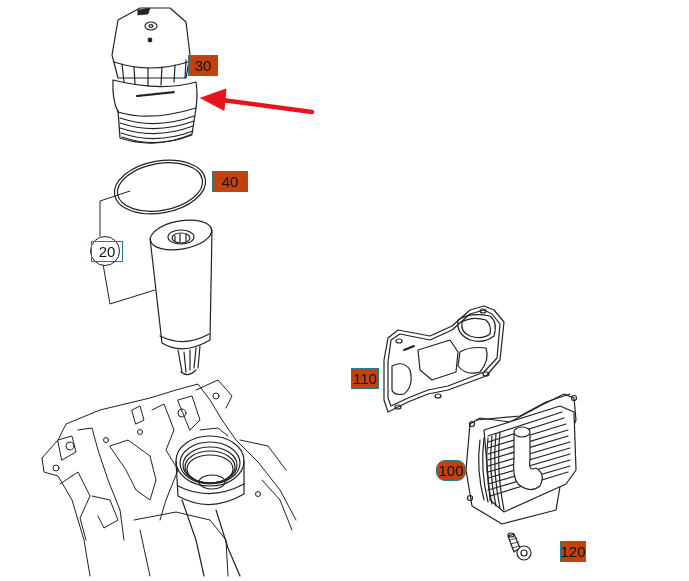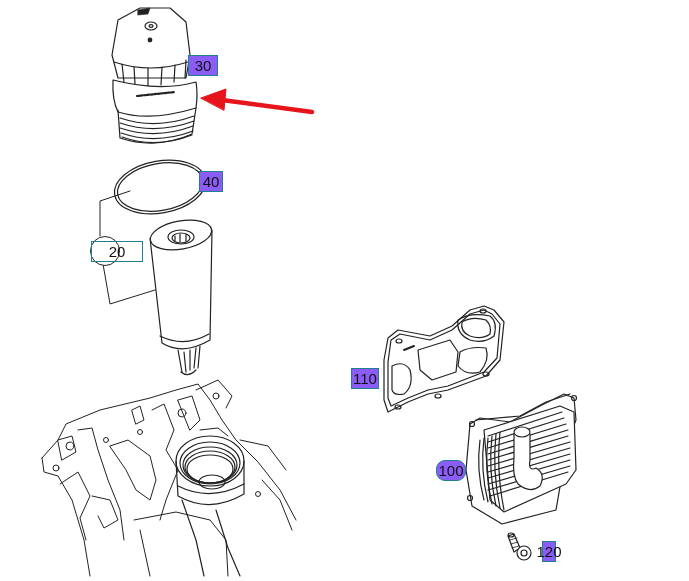--- a/index.html
+++ b/index.html
@@ -1,18 +1,18 @@
 <!DOCTYPE html>
 <html><head>
 <meta charset="utf-8">
 <style>
   html, body { margin: 0; padding: 0; background: #ffffff; }
   #canvas { position: relative; width: 689px; height: 581px; background: #ffffff; overflow: hidden; font-family: "Liberation Sans", sans-serif; }
   svg.drawing { position: absolute; left: 0; top: 0; }
-  .callout { position: absolute; box-sizing: border-box; border: 1.5px solid #1f7f8f; background: #8b5cf6; color: #111; font-size: 15px; line-height: 18px; padding: 0 2px; height: 21px; display: flex; align-items: center; justify-content: center; }
+  .callout { position: absolute; box-sizing: border-box; border: 1.5px solid #1f7f8f; background: #c2410c; color: #111; font-size: 15px; line-height: 18px; padding: 0 2px; height: 21px; display: flex; align-items: center; justify-content: center; }
 </style>
 </head>
 <body>
 
 <div id="canvas">
   <svg class="drawing" width="689" height="581" viewBox="0 0 689 581" fill="none" stroke="#222" stroke-width="1.2" stroke-linejoin="round" stroke-linecap="round">
 
     <g>
       <path d="M118 20 L140 8 L170 8 L186 22 L190 55 L186 78 L118 78 L112 55 Z" fill="#fff"></path>
       <ellipse cx="151" cy="26" rx="6" ry="4"></ellipse>
@@ -144,19 +144,19 @@
     <g>
       <path d="M508 536 L514 534 L520 548 L514 552 Z"></path>
       <ellipse cx="511" cy="535" rx="3" ry="2"></ellipse>
       <circle cx="524" cy="553" r="7" fill="#fff"></circle>
       <circle cx="524" cy="553" r="3"></circle>
       <path d="M510 540 L517 538 M511 544 L518 542 M512 548 L519 546" stroke-width="0.8"></path>
     </g>
   </svg>
 
   <div class="callout" style="left:188px;top:55px;width:30px;">30</div>
-  <div class="callout" style="left:199px;top:171px;width:24px;">40</div>
+  <div class="callout" style="left:212px;top:171px;width:36px;">40</div>
   <div style="position:absolute;left:90px;top:236px;width:30px;height:30px;border:1px solid #222;border-radius:50%;box-sizing:border-box;background:#fff;"></div>
-  <div class="callout" style="left:91px;top:241px;width:52px;background:transparent;">20</div>
+  <div class="callout" style="left:91px;top:241px;width:32px;background:transparent;">20</div>
   <div class="callout" style="left:351px;top:368px;width:28px;">110</div>
   <div class="callout" style="left:436px;top:460px;width:30px;border-radius:9px;">100</div>
-  <div class="callout" style="left:542px;top:541px;width:14px;">120</div>
+  <div class="callout" style="left:560px;top:541px;width:26px;">120</div>
 </div>
 
 </body></html>

